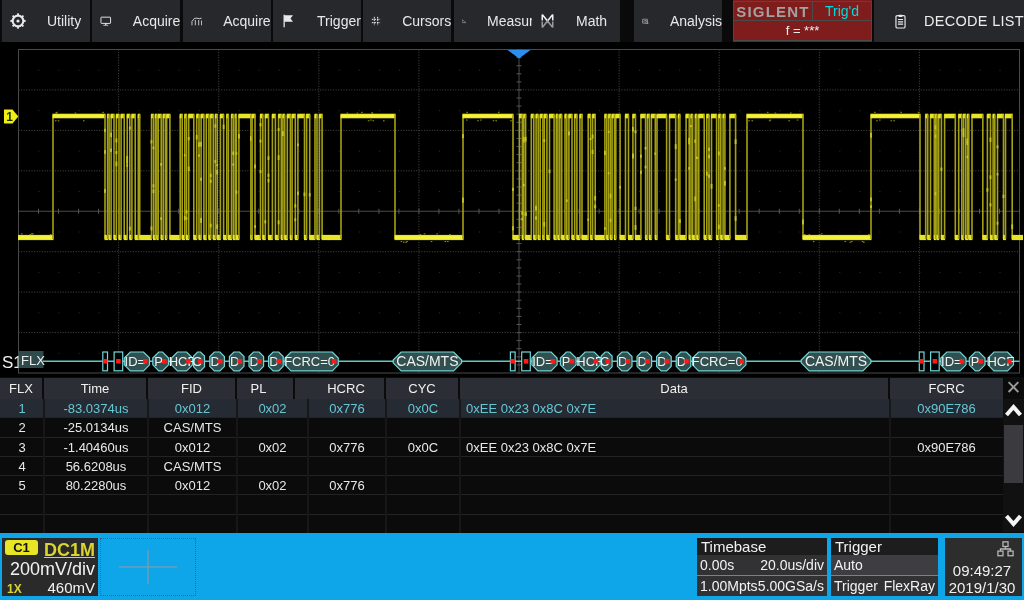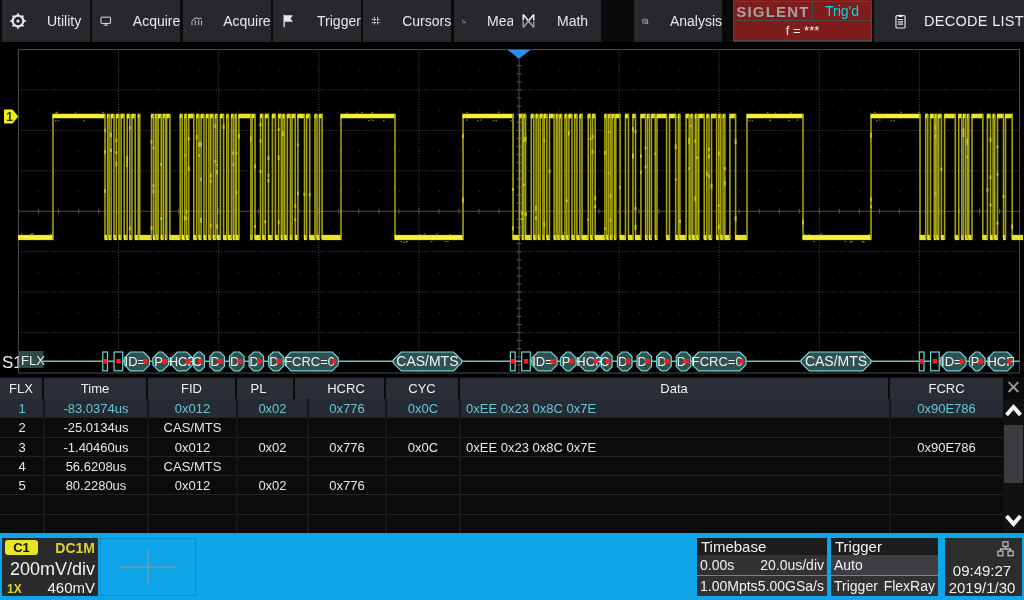--- a/index.html
+++ b/index.html
@@ -34,21 +34,21 @@
   font-size:19px; line-height:21px; text-align:center; }
 #sbar { position:absolute; left:1003px; top:22px; width:21px; height:133px; background:#111; }
 #sbar .thumb { position:absolute; left:1px; top:26px; width:19px; height:58px; background:#3a3a3f; }
 
 
 #bottom { position:absolute; left:0; top:533px; width:1024px; height:67px; background:#0ea5e9; }
 .panel { position:absolute; top:5px; height:58px; }
 #c1p { left:2px; width:96px; background:#2a2a2a; }
 #c1chip { position:absolute; left:3px; top:2px; width:33px; height:15px; background:#e8e426; border-radius:3px;
   color:#111; font-size:13px; font-weight:bold; text-align:center; line-height:15px; }
-#dc1m { position:absolute; right:3px; top:2px; color:#d8d432; font-size:14px; font-weight:bold; }
+#dc1m { position:absolute; right:3px; top:2px; color:#d8d432; font-size:18px; font-weight:bold;text-decoration:underline; }
 #c1p .v1 { position:absolute; right:3px; top:21px; color:#f2f2f2; font-size:18px; }
 #c1p .x1 { position:absolute; left:5px; top:44px; color:#d8d432; font-size:12px; font-weight:bold; }
 #c1p .v2 { position:absolute; right:3px; top:41px; color:#f2f2f2; font-size:15px; }
 #crossbox { position:absolute; left:100px; top:5px; width:96px; height:58px; border:1px dotted #5a5a5a; }
 #tbp { left:697px; width:130px; }
 #trp { left:831px; width:107px; }
 .phead { position:absolute; left:0; top:0; right:0; height:17px; background:#1d1d1d; color:#f2f2f2;
   font-size:15px; padding-left:4px; line-height:17px; }
 .prow { position:absolute; left:0; right:0; height:20px; background:#323234; color:#f2f2f2;
   font-size:14px; line-height:20px; }
@@ -105,21 +105,21 @@
         </svg>
         <span>Cursors</span>
       </div>
 <div class="mitem" style="left:453.5px">
         <svg width="17" height="16" viewBox="0 0 24 24">
           <path d="M3 21 L21 21 L3 5 Z" fill="none" stroke="#e8e8e8" stroke-width="1.8"></path>
           <path d="M14 21 l2.5 -2.5 M9 21 l2 -2 M5.5 21 l1.5 -1.5" stroke="#e8e8e8" stroke-width="1.4"></path>
         </svg>
         <span>Measure</span>
       </div>
-<div class="mitem" style="left:513px">
+<div class="mitem" style="left:532px">
         <svg width="15" height="14" viewBox="0 0 24 24">
           <path d="M3 1 V11 M3 1 L12 12 L21 1 M21 1 V11" stroke="#f0f0f0" stroke-width="2.6" fill="none"></path>
           <path d="M3 23 V13 M3 23 L12 12 L21 23 M21 23 V13" stroke="#9a9a9a" stroke-width="2.6" fill="none"></path>
         </svg>
         <span>Math</span>
       </div>
 <div class="mitem" style="left:634.0999999999999px">
         <svg width="17" height="17" viewBox="0 0 24 24">
           <rect x="2" y="4" width="17" height="14" rx="1" fill="none" stroke="#e8e8e8" stroke-width="1.8"></rect>
           <path d="M5 13 l3 -4 2 3 3 -5 2 4" stroke="#e8e8e8" stroke-width="1.5" fill="none"></path>

